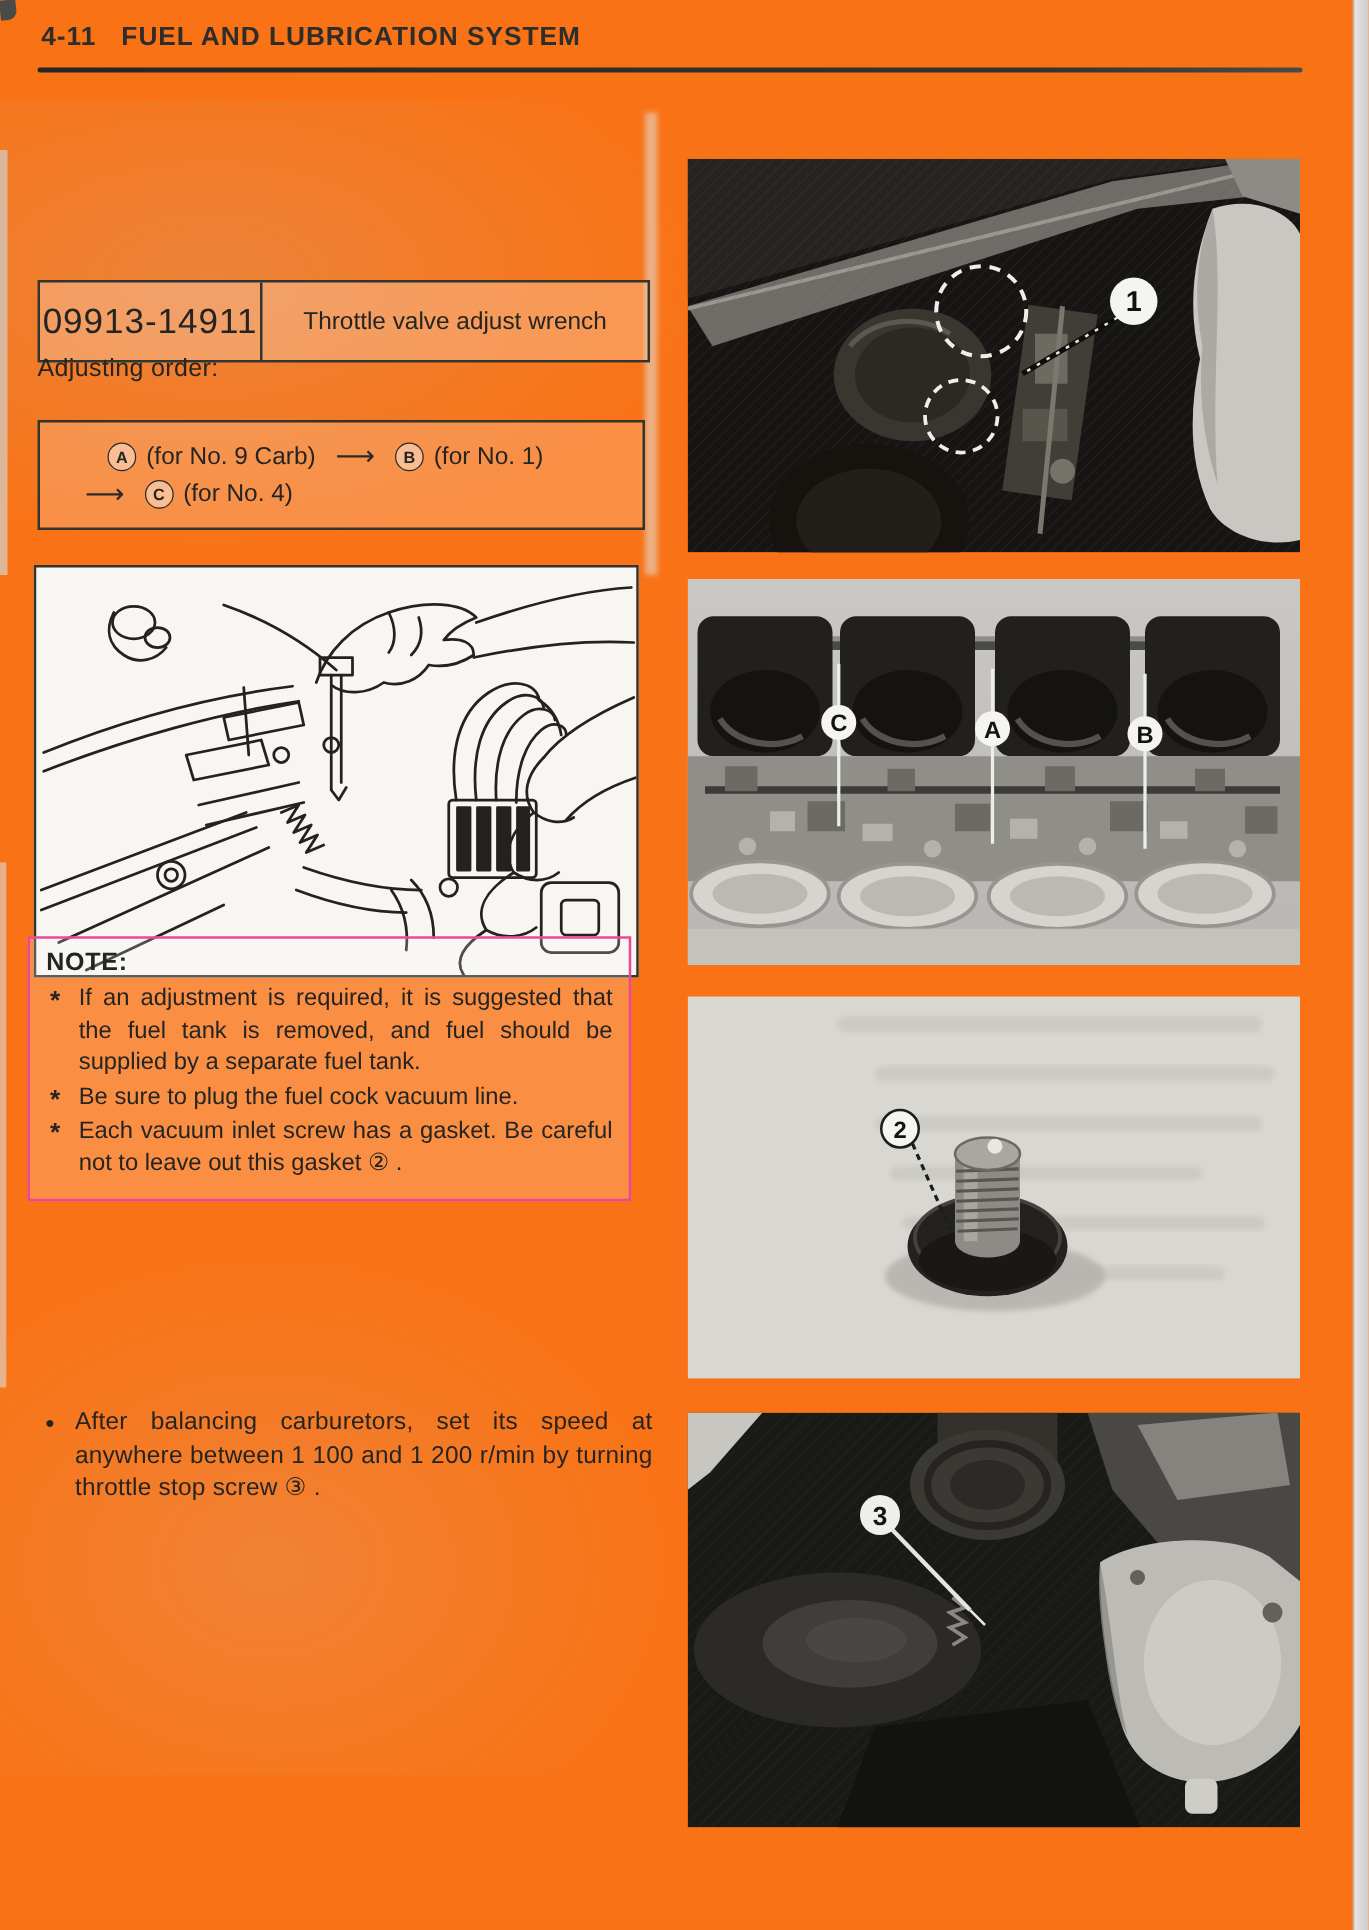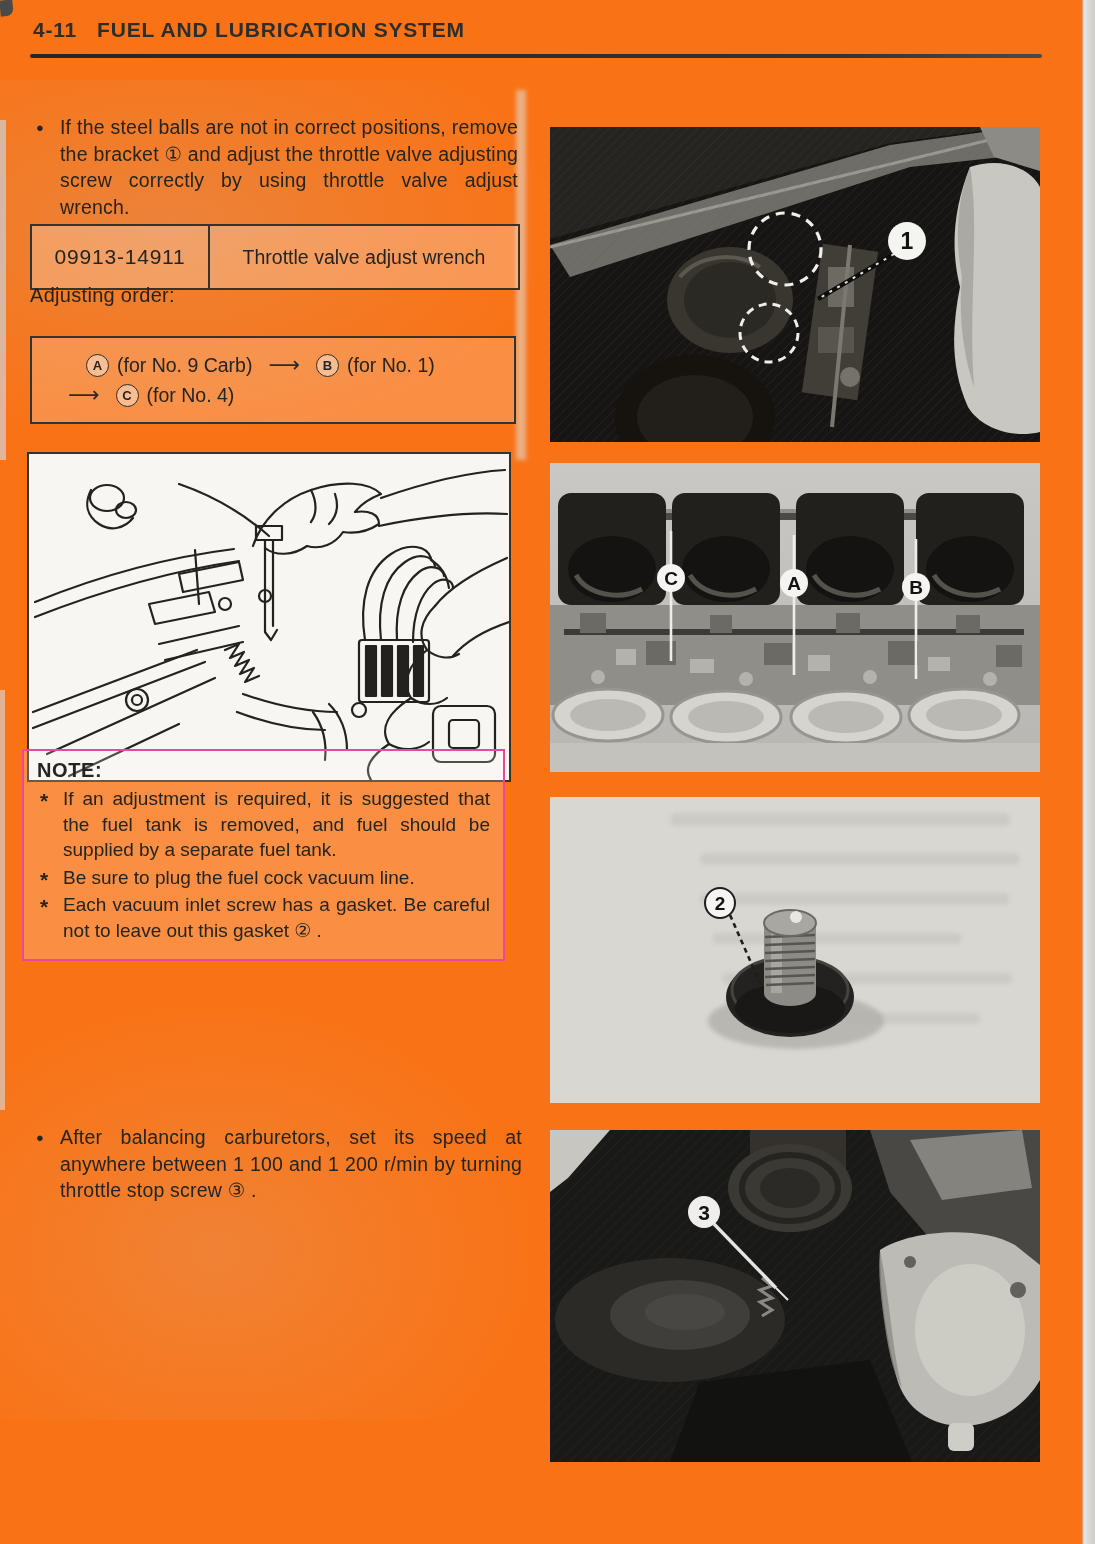--- a/index.html
+++ b/index.html
@@ -30,21 +30,21 @@
   
   .bullet-par{position:absolute;font-size:19.5px;line-height:26.5px;letter-spacing:.2px;
     text-align:justify;color:#242422;}
   .bullet-par .txt{display:block;padding-left:30px;}
   .bullet-par .txt::before{content:"\25CF";position:absolute;left:6px;top:1px;font-size:13px;color:#242422;}
   .b1{left:30px;top:114px;width:488px;}
   .b2{left:30px;top:1124px;width:492px;}
   .tool-table{position:absolute;left:30px;top:224px;width:486px;height:62px;
     border:2px solid #34342f;display:flex;background:rgba(255,255,255,.25);}
   .tool-table .cpart{width:176px;border-right:2px solid #34342f;display:flex;
-    align-items:center;justify-content:center;font-size:21px;letter-spacing:.8px;color:#242422;}
+    align-items:center;justify-content:center;font-size:28px;letter-spacing:.8px;color:#242422;}
   .tool-table .cname{flex:1;display:flex;align-items:center;justify-content:center;
     font-size:19.5px;color:#242422;border-radius:14px;}
   .adj-label{position:absolute;left:30px;top:284px;font-size:20px;letter-spacing:.3px;color:#242422;}
   .order-box{position:absolute;left:30px;top:336px;width:486px;height:88px;border:2px solid #34342f;
     font-size:19.5px;color:#242422;padding:12px 0 0 54px;box-sizing:border-box;background:rgba(255,255,255,.2);}
   .order-line{display:flex;align-items:center;height:30px;}
   .order-line2{margin-left:-18px;}
   .circ{display:inline-flex;width:21px;height:21px;border:1.6px solid #2b2b29;border-radius:50%;
     align-items:center;justify-content:center;font-size:13px;font-weight:bold;flex:0 0 auto;
     margin:0 8px 0 0;background:rgba(255,255,255,.4);}
@@ -78,23 +78,20 @@
   <div class="streak-left-b"></div>
   <div class="seam"></div>
   <div class="wash-a"></div>
   <div class="wash-b"></div>
 
   <div class="header">
     <span class="num">4-11</span><span>FUEL AND LUBRICATION SYSTEM</span>
   </div>
   <div class="rule"></div>
 
-  <div class="bullet-par b1">
-    <span class="txt">If the steel balls are not in correct positions, remove the bracket ① and adjust the throttle valve adjusting screw correctly by using throttle valve adjust wrench.</span>
-  </div>
 
   <div class="tool-table">
     <div class="cpart">09913-14911</div>
     <div class="cname">Throttle valve adjust wrench</div>
   </div>
 
   <div class="adj-label">Adjusting order:</div>
   <div class="order-box">
     <div class="order-line">
       <span class="circ">A</span>

